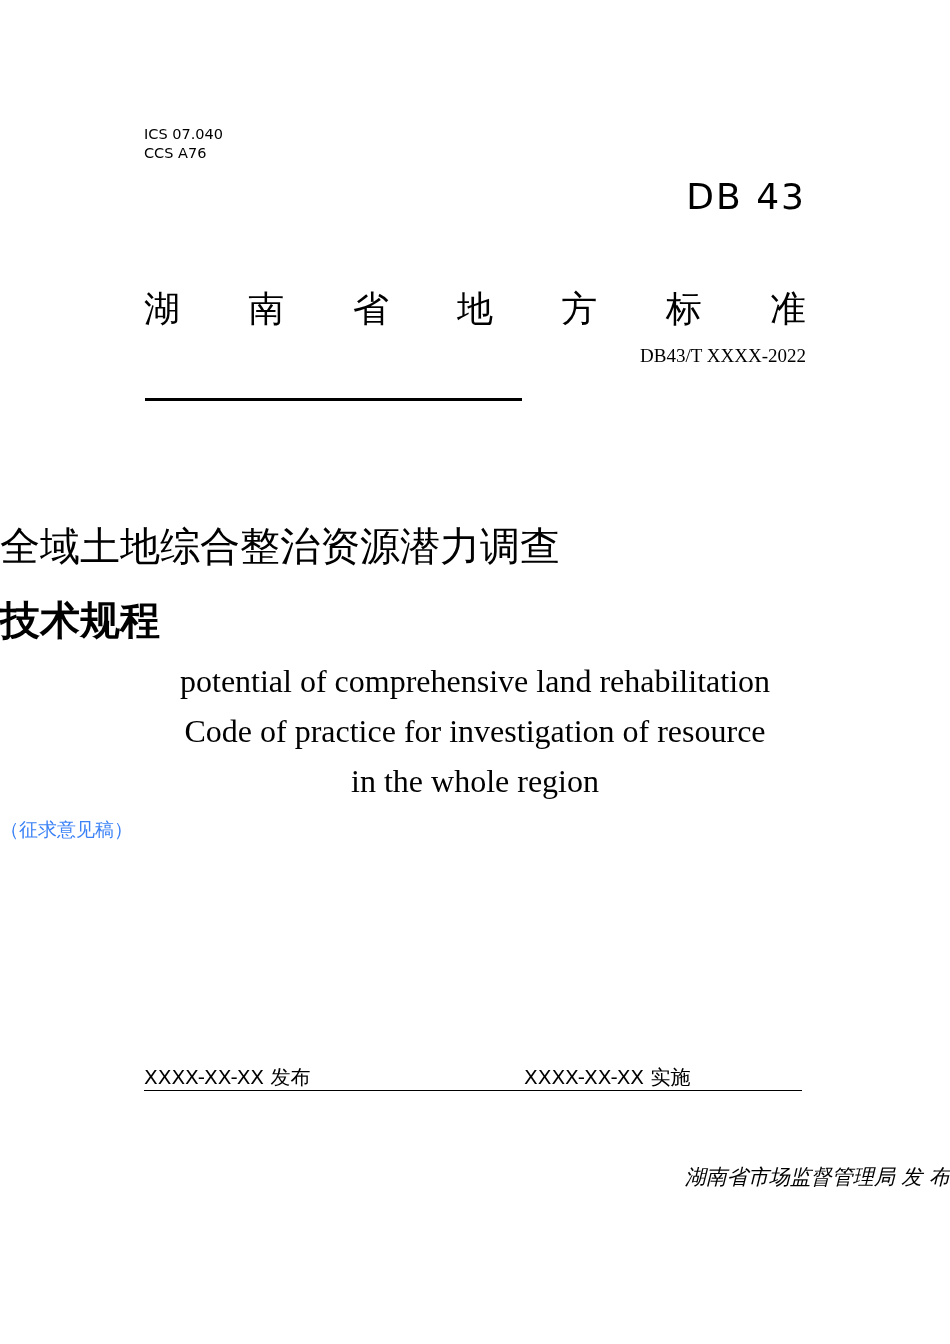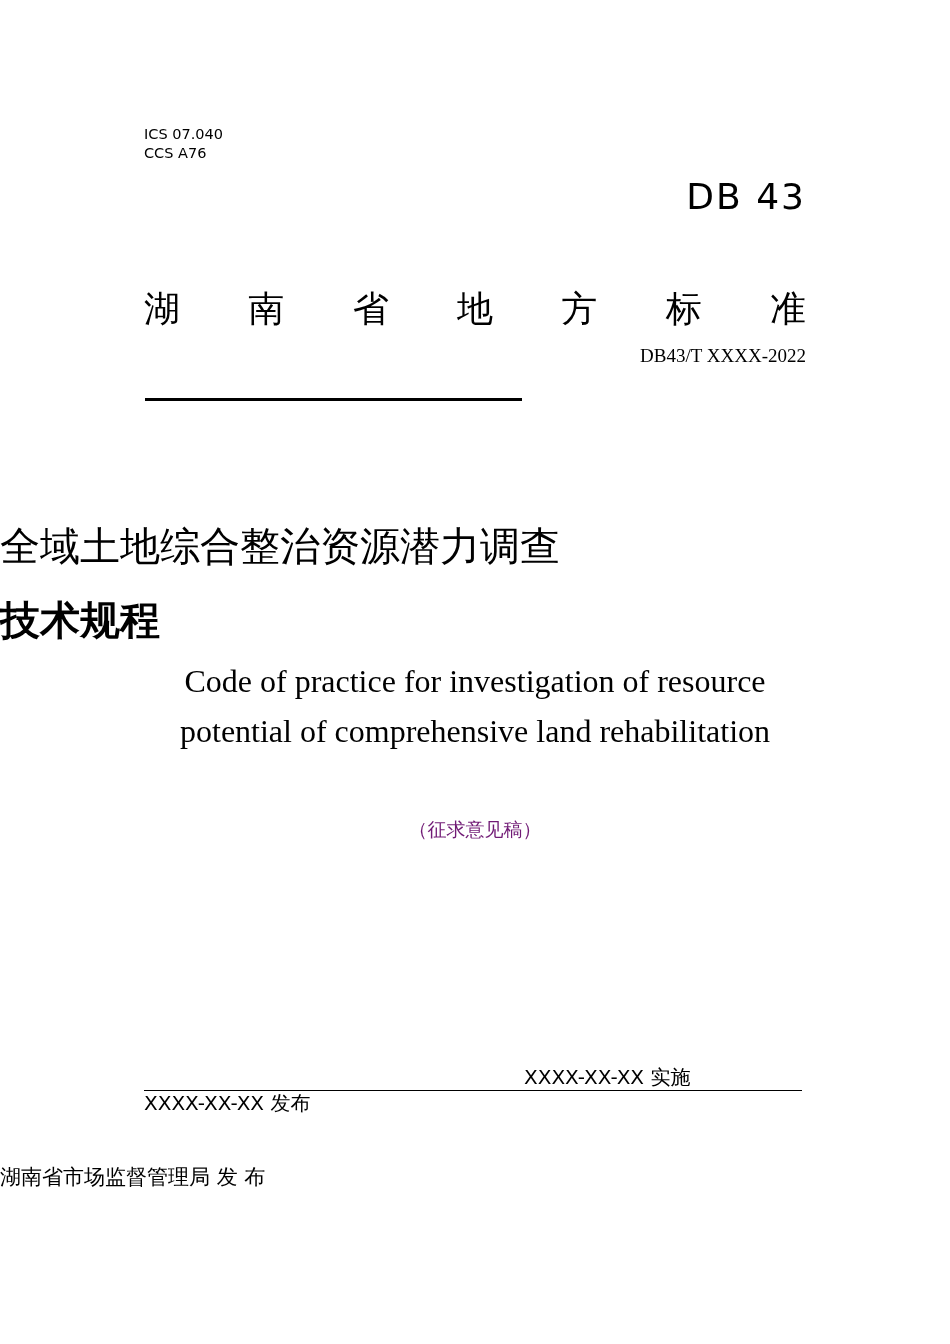--- a/index.html
+++ b/index.html
@@ -12,27 +12,27 @@
     .db43 { right: 144px; top: 162px; font-size: 36px; line-height: 70px; letter-spacing: 2px; }
     .std-name { left: 144px; width: 662px; top: 285px; font-size: 36px; line-height: 48px;
                 display: flex; justify-content: space-between; }
     .std-no { right: 144px; top: 344px; font-size: 19px; line-height: 24px; }
     .rule { left: 145px; top: 398px; width: 377px; height: 3px; background: #000; }
 
     .title-zh { left: 0; width: 950px; text-align: left; font-size: 40px; }
     .title-zh.l1 { top: 518px; line-height: 56px; }
     .title-zh.l2 { top: 592px; line-height: 56px; font-weight: bold; }
     .title-en { left: 0; width: 950px; text-align: center; font-size: 32px; line-height: 50px; top: 656px; }
-    .draft { left: 0; width: 950px; text-align: center; top: 817px; font-size: 19px; line-height: 26px; color: #701a75; }
+    .draft { left: 0; width: 950px; top: 817px; font-size: 19px; line-height: 26px; color: #3b82f6; }
 
     .dates { left: 144px; width: 658px; top: 1064px; height: 26px; border-bottom: 1.5px solid #000; font-size: 20px; line-height: 26px; }
-    .dates .pub { position: absolute; left: 0; top: 0; margin-top: 26px; }
+    .dates .pub { position: absolute; left: 0; top: 0; }
     .dates .impl { position: absolute; left: 380px; top: 0; }
 
-    .publisher { left: 0; width: 950px; text-align: left; top: 1163px; font-size: 21px; line-height: 28px; }
+    .publisher { left: 0; width: 950px; text-align: right; top: 1163px; font-size: 21px; line-height: 28px; font-style: italic; }
   </style>
 </head>
 <body>
 
 <div class="abs ics sans">
   <div>ICS 07.040</div>
   <div>CCS A76</div>
 </div>
 
 <div class="abs db43 sans">DB 43</div>
@@ -48,22 +48,23 @@
 </div>
 
 <div class="abs std-no serif">DB43/T XXXX-2022</div>
 
 <div class="abs rule"></div>
 
 <div class="abs title-zh l1 sans">全域土地综合整治资源潜力调查</div>
 <div class="abs title-zh l2 sans">技术规程</div>
 
 <div class="abs title-en serif">
+  <div>potential of comprehensive land rehabilitation</div>
   <div>Code of practice for investigation of resource</div>
-  <div>potential of comprehensive land rehabilitation</div>
+  <div>in the whole region</div>
 </div>
 
 <div class="abs draft serif">（征求意见稿）</div>
 
 <div class="abs dates sans">
   <span class="pub">XXXX-XX-XX 发布</span>
   <span class="impl">XXXX-XX-XX 实施</span>
 </div>
 
 <div class="abs publisher sans">湖南省市场监督管理局  发 布</div>

